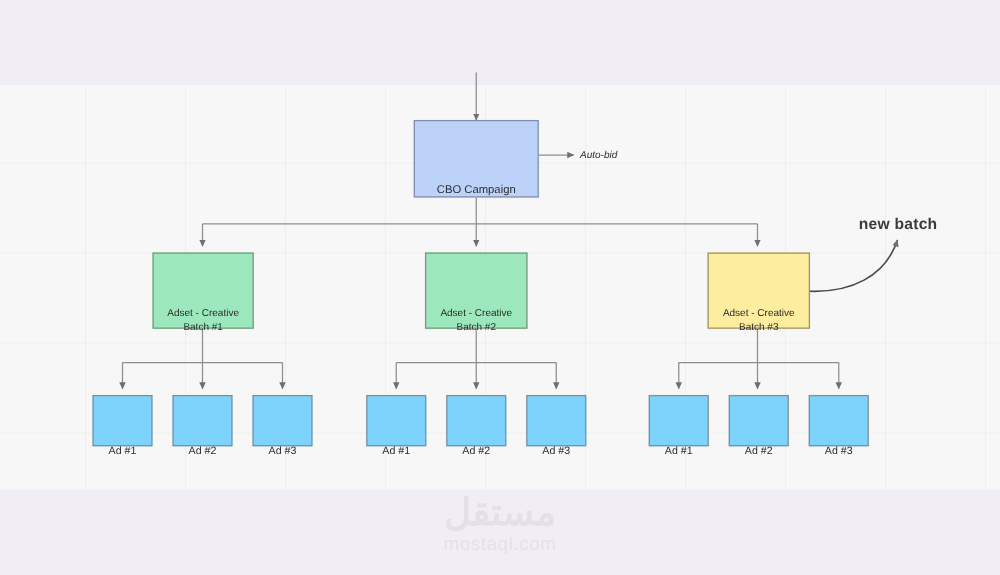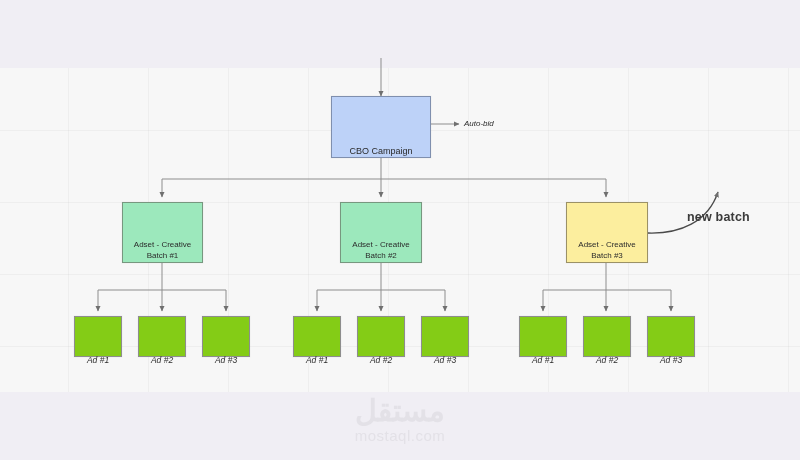--- a/index.html
+++ b/index.html
@@ -61,31 +61,29 @@
   }
   .node-campaign {
     background: #bdd2f8;
     border-color: #7f8fae;
     font-size: 9px;
   }
   .node-adset {
     background: #9ce8bc;
     border-color: #77977f;
     font-size: 8px;
-    align-items: flex-end;
   }
   .node-adset.is-new {
     background: #fcee9e;
     border-color: #9b9166;
   }
   .node-ad {
-    background: #84cc16;
+    background: #7dd3fc;
     border-color: #8d8d8d;
     font-size: 8.5px;
-    font-style: italic;
   }
   .node-label {
     display: block;
     padding: 0 3px;
     white-space: pre-line;
     margin-top: 48px;
   }
   
   .free-text {
     position: absolute;
@@ -93,21 +91,20 @@
     color: #2b2b2b;
     white-space: nowrap;
   }
   .annotation {
     position: absolute;
     font-size: 12.5px;
     font-weight: bold;
     color: #3b3b3b;
     white-space: nowrap;
     letter-spacing: 0.2px;
-    margin-top: 38px;
   }
   
   #watermark {
     position: absolute;
     left: 0;
     right: 0;
     top: 396px;
     text-align: center;
     color: #e2e0e6;
     user-select: none;

